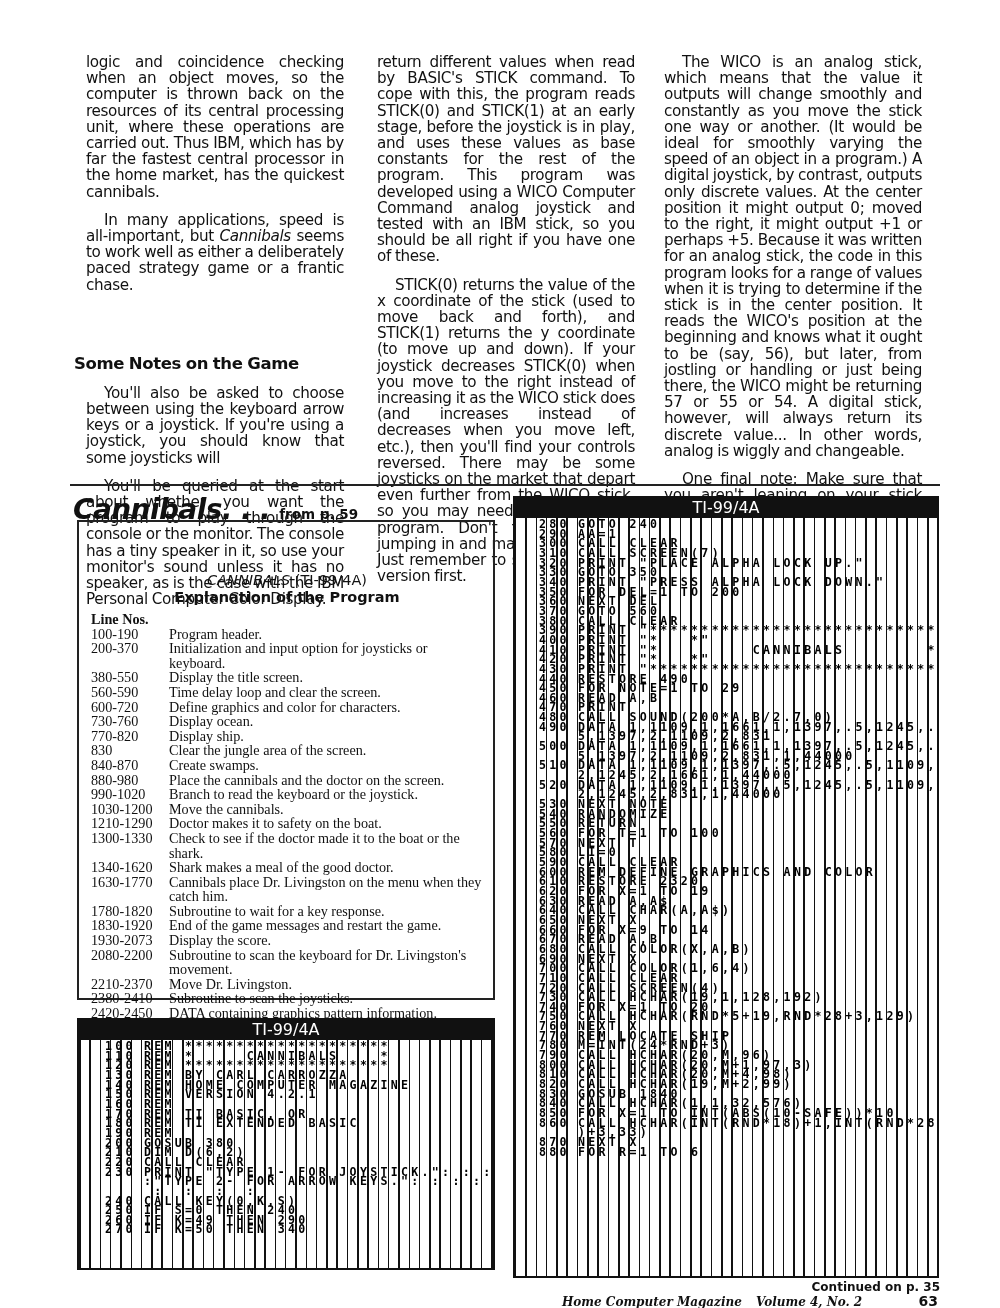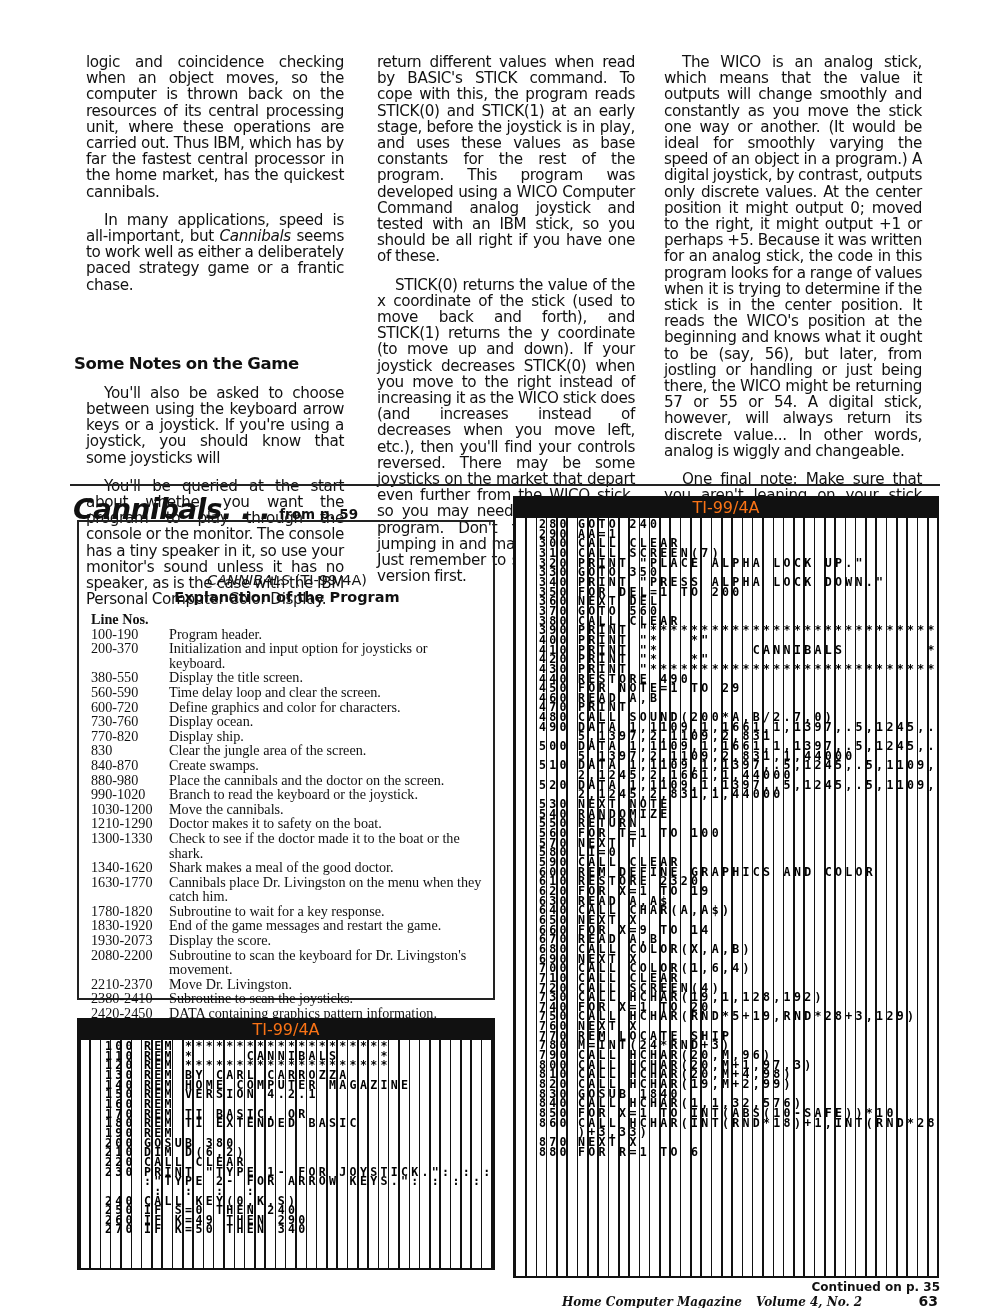--- a/index.html
+++ b/index.html
@@ -35,21 +35,21 @@
   .explain .t1 { text-align: center; font-family: "DejaVu Sans", sans-serif; font-size: 14.5px; line-height: 17px; margin-top: 44px; }
   .explain .t1 i { font-style: italic; }
   .explain .t2 { text-align: center; font-family: "DejaVu Sans", sans-serif; font-size: 14.5px; font-weight: bold; line-height: 17px; margin-bottom: 6px; }
   .explain .hdr { font-weight: bold; }
   .explain .row { display: flex; }
   .explain .row .ln { width: 78px; flex: none; }
   .explain .row .desc { flex: 1; }
 
   .listing { position: absolute; border: 2px solid #111; box-sizing: border-box; background: #fff; overflow: hidden; }
   .listing .band {
-    background: #111; color: #f97316; text-align: center;
+    background: #111; color: #ffffff; text-align: center;
     font-family: "DejaVu Sans", sans-serif; font-size: 16px; height: 20px; line-height: 20px;
   }
   .listing .grid {
     position: absolute; left: 0; right: 0; bottom: 0; top: 20px;
     background-image: repeating-linear-gradient(90deg, #111 0px, #111 1.5px, transparent 1.5px, transparent 10.3px);
   }
   .listing .code {
     position: relative; margin-top: 2px;
     font-family: "DejaVu Sans Mono", monospace; font-weight: bold; font-size: 11.6px; line-height: 9.65px;
     white-space: pre; letter-spacing: 3.3px; color: #000;

